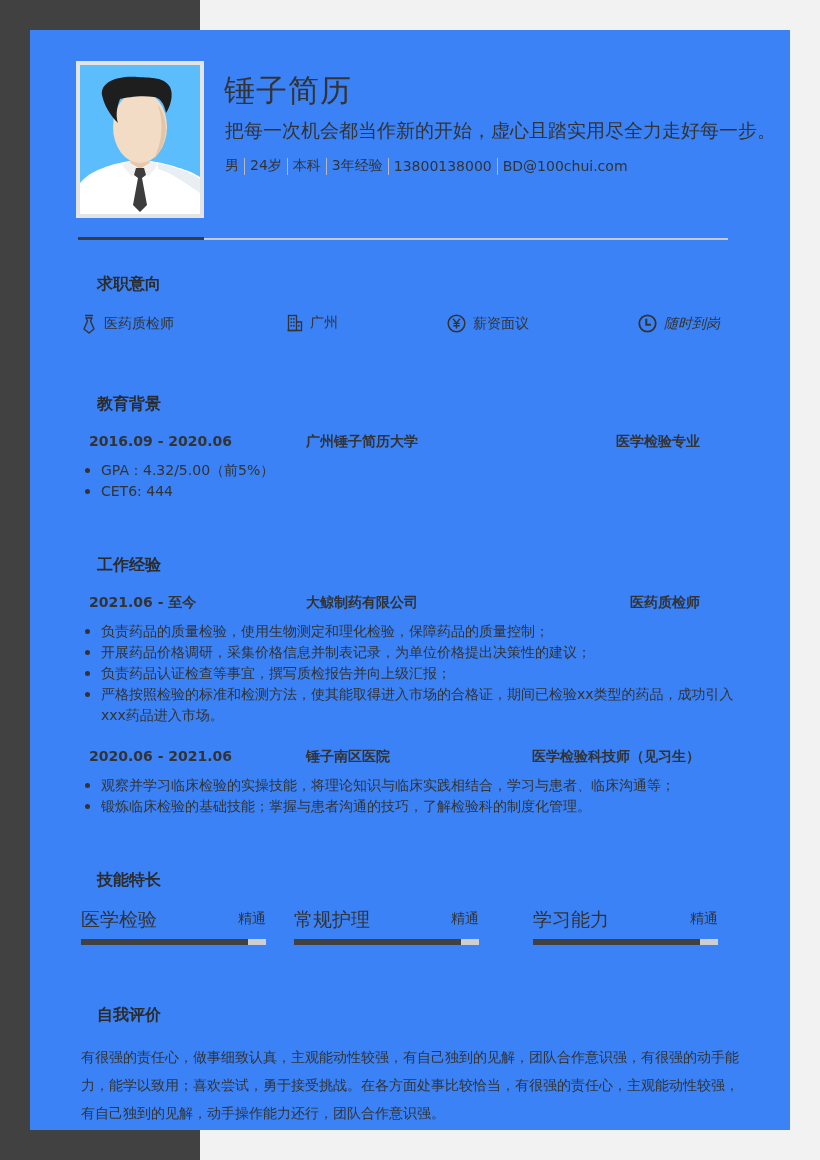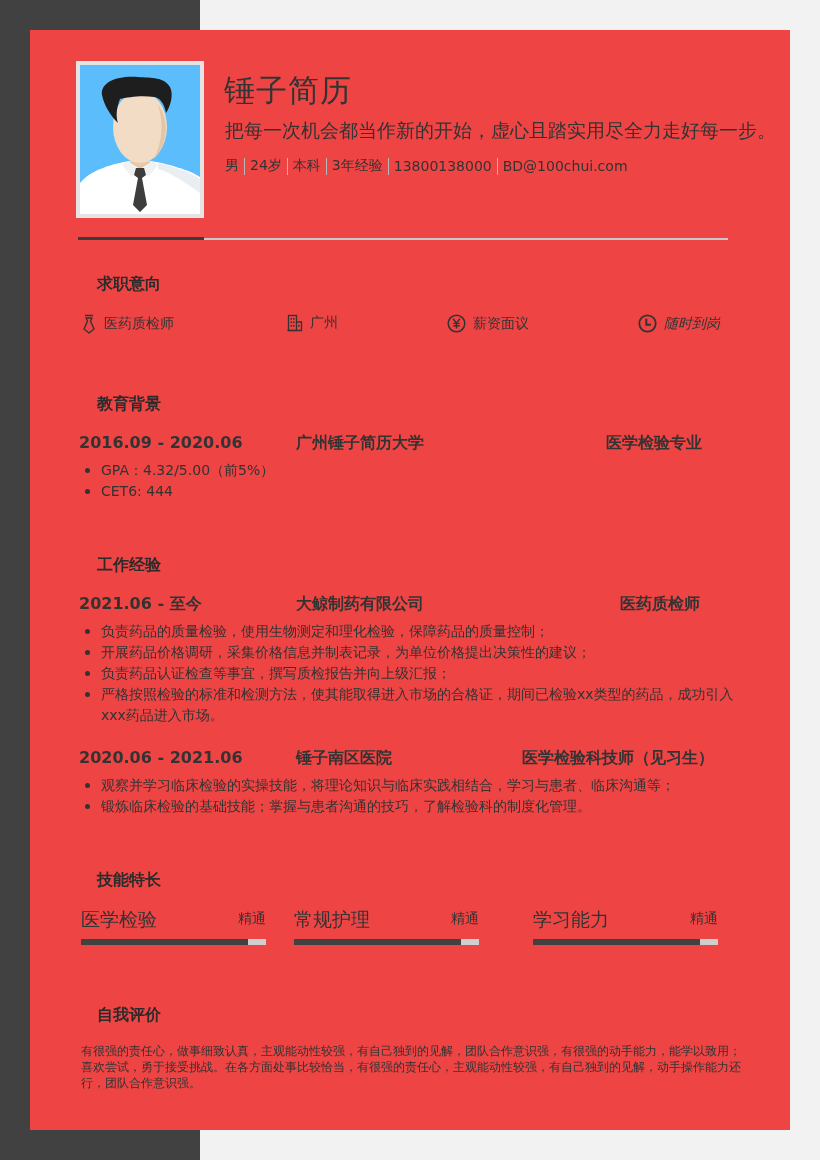--- a/index.html
+++ b/index.html
@@ -11,21 +11,21 @@
       position: relative;
     }
     .side-strip {
       position: absolute; left: 0; top: 0;
       width: 200px; height: 1160px;
       background: #414141;
     }
     .card {
       position: absolute; left: 30px; top: 30px;
       width: 760px; height: 1100px;
-      background: #ef4444;
+      background: #3b82f6;
     }
     
     .photo {
       position: absolute; left: 46px; top: 31px;
       width: 128px; height: 157px;
       background: #e4e4e4;
       padding: 4px;
     }
     .photo svg { display: block; width: 120px; height: 149px; }
     .name {
@@ -67,22 +67,22 @@
       position: absolute; left: 51px; top: 284px;
       width: 650px; height: 24px;
     }
     .intent-item {
       position: absolute; top: 0;
       display: flex; align-items: center;
       font-size: 14px; color: #333;
     }
     .intent-item svg { margin-right: 7px; }
     .entry-head {
-      position: absolute; left: 49px; width: 650px; height: 20px;
-      font-size: 16px; font-weight: bold; color: #333;
+      position: absolute; left: 59px; width: 650px; height: 20px;
+      font-size: 14px; font-weight: bold; color: #333;
     }
     .entry-head span { position: absolute; top: 0; white-space: nowrap; }
     ul.bullets {
       position: absolute; left: 51px; width: 660px;
       list-style: none;
       font-size: 14px; line-height: 21px; color: #333;
     }
     ul.bullets li { position: relative; padding-left: 20px; }
     ul.bullets li::before {
       content: ""; position: absolute; left: 4px; top: 8px;
@@ -102,21 +102,21 @@
     }
     .skill .track {
       position: absolute; left: 0; top: 32px;
       width: 185px; height: 6px; background: #cfcfcf;
     }
     .skill .fill {
       position: absolute; left: 0; top: 0; height: 6px; background: #414141;
     }
     .summary {
       position: absolute; left: 51px; top: 1013px; width: 662px;
-      font-size: 12px; line-height: 16px; color: #333;
+      font-size: 14px; line-height: 28px; color: #333;
     }
   </style>
 </head>
 <body>
 
 <div class="side-strip"></div>
 
 <div class="card">
 
   <div class="photo">

